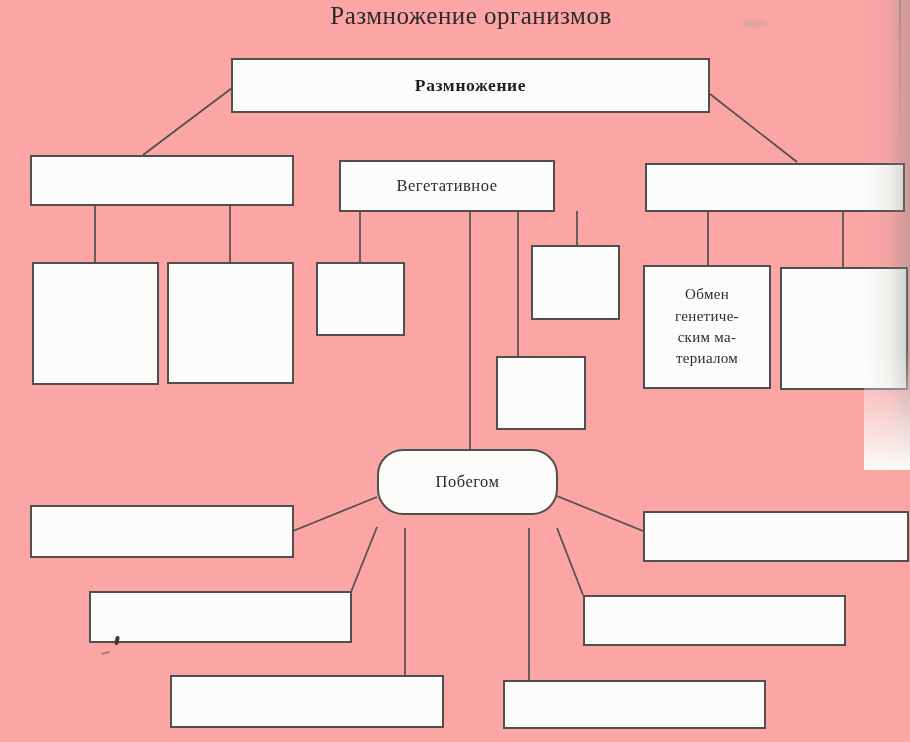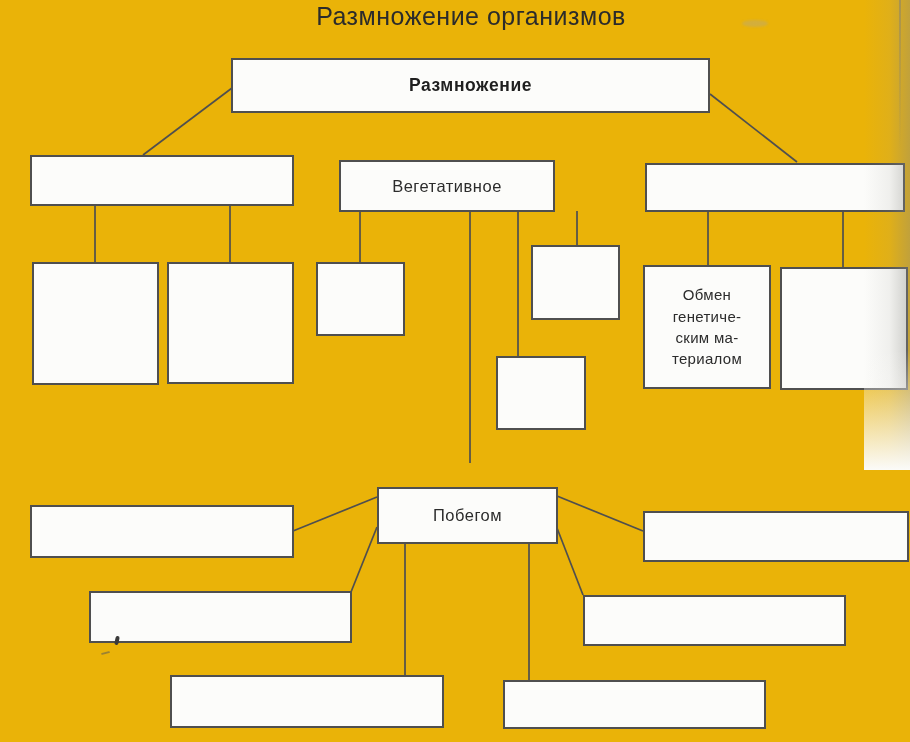--- a/index.html
+++ b/index.html
@@ -1,20 +1,20 @@
 <!DOCTYPE html>
 <html><head>
 <meta charset="utf-8">
 <style>
   html,body{margin:0;padding:0;}
   .page{
     position:relative;
     width:910px;height:742px;
-    background:#eab308;
-    font-family:Liberation Sans, sans-serif;
+    background:#fca5a5;
+    font-family:Liberation Serif, serif;
     overflow:hidden;
   }
   .page-title{
     position:absolute;
     top:2px;left:471px;
     transform:translateX(-50%);
     font-size:25px;
     letter-spacing:0.5px;
     color:#2b2b2b;
     white-space:nowrap;
@@ -114,21 +114,21 @@
   <div class="node" style="left:496px;top:356px;width:90px;height:74px;"></div>
 
   <div class="node" style="left:643px;top:265px;width:128px;height:124px;">
     <span class="lbl small-label multiline">Обмен
 генетиче-
 ским ма-
 териалом</span>
   </div>
   <div class="node" style="left:780px;top:267px;width:128px;height:123px;"></div>
 
-  <div class="node" style="left:377px;top:487px;width:181px;height:57px;">
+  <div class="node" style="left:377px;top:449px;width:181px;height:66px;border-radius:26px;">
     <span class="lbl mid-label">Побегом</span>
   </div>
 
   <div class="node" style="left:30px;top:505px;width:264px;height:53px;"></div>
   <div class="node" style="left:89px;top:591px;width:263px;height:52px;"></div>
   <div class="node" style="left:170px;top:675px;width:274px;height:53px;"></div>
   <div class="node" style="left:643px;top:511px;width:266px;height:51px;"></div>
   <div class="node" style="left:583px;top:595px;width:263px;height:51px;"></div>
   <div class="node" style="left:503px;top:680px;width:263px;height:49px;"></div>
 

